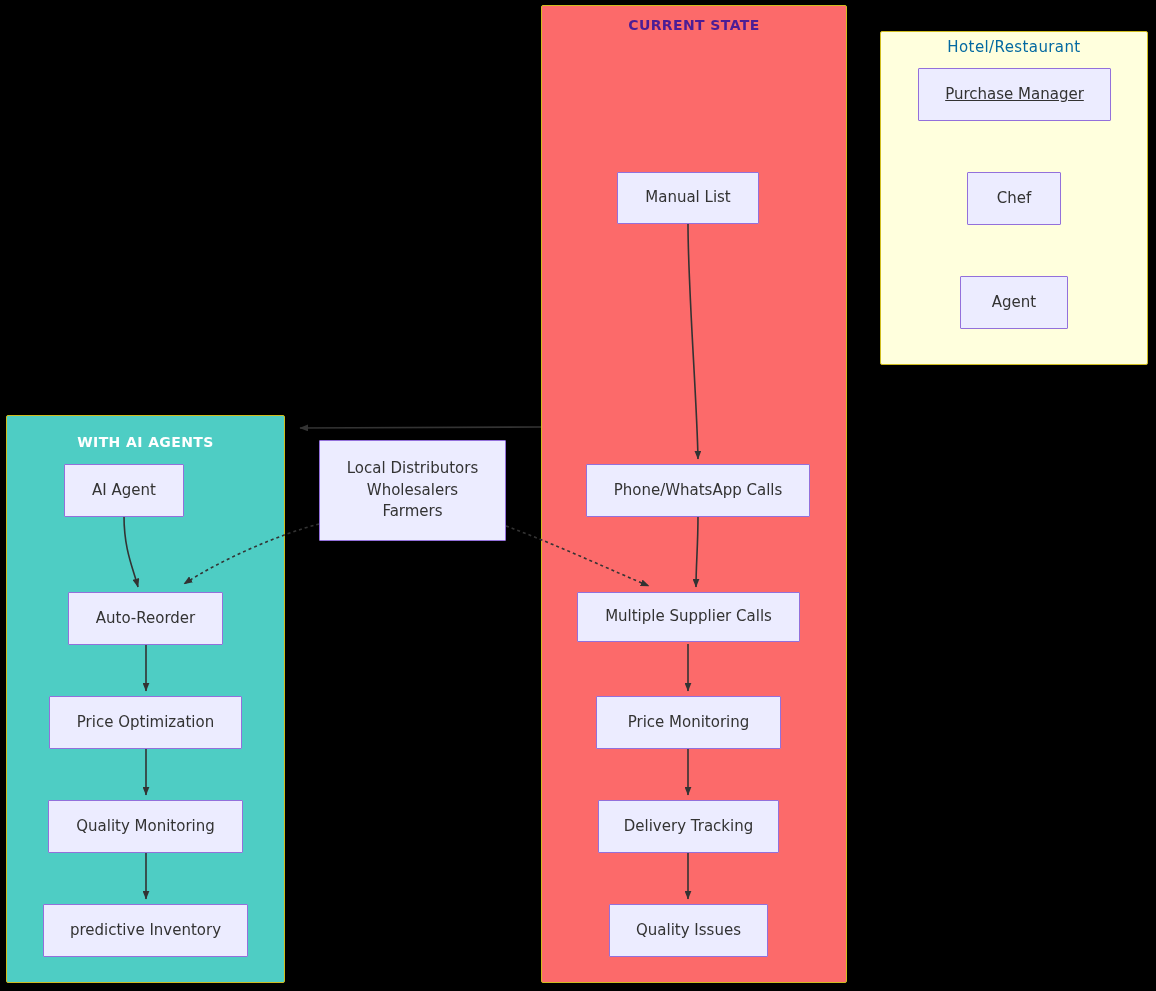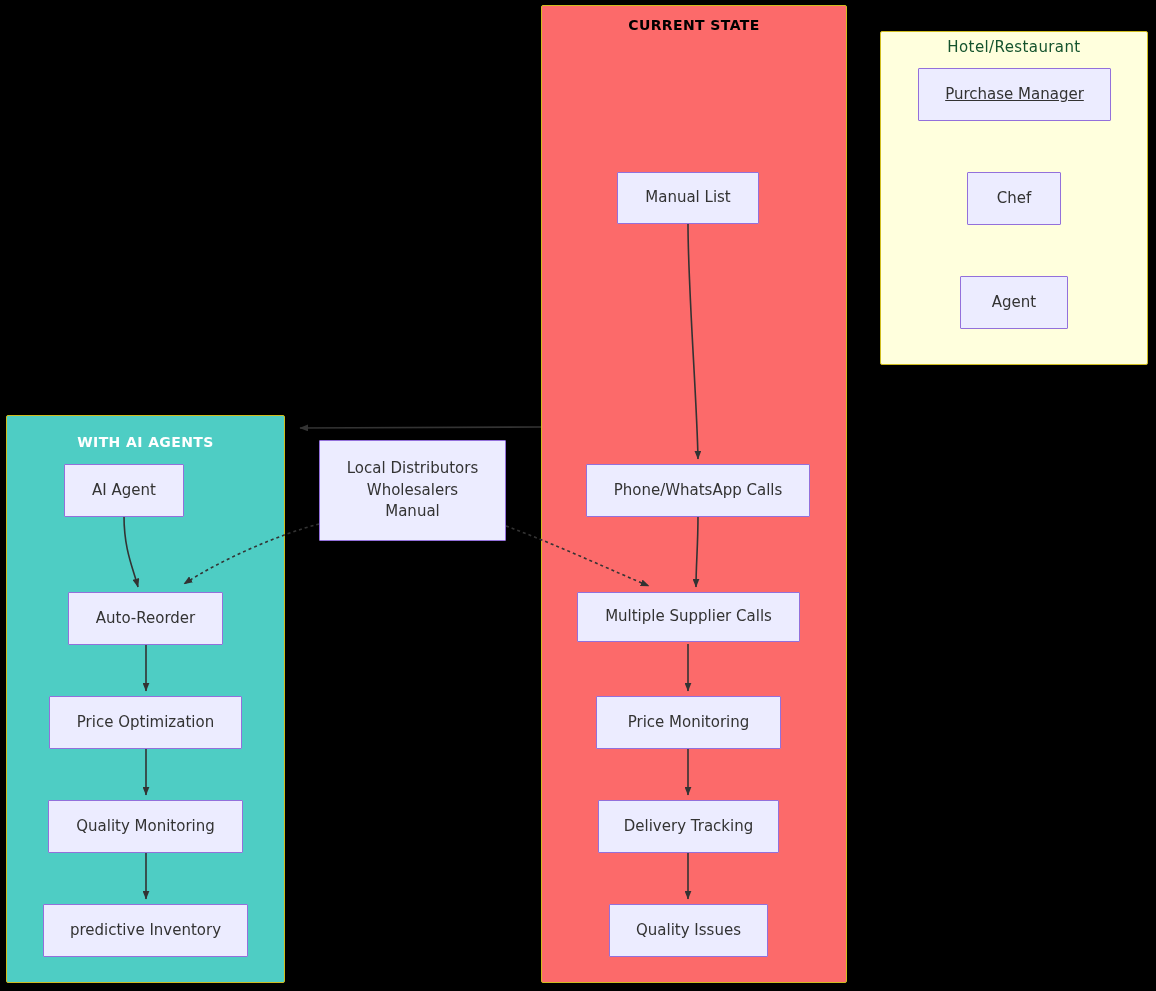--- a/index.html
+++ b/index.html
@@ -36,41 +36,41 @@
     letter-spacing: 0.4px;
     white-space: nowrap;
     pointer-events: none;
   }
   #cluster-current {
     left: 541px; top: 5px; width: 306px; height: 978px;
     background: #fc6a6a;
   }
   #cluster-current .cluster-title {
     top: 11px;
-    color: #000000;
+    color: #4c1d95;
     font-weight: bold;
     font-size: 14px;
   }
   #cluster-ai {
     left: 6px; top: 415px; width: 279px; height: 568px;
     background: #4ecdc4;
   }
   #cluster-ai .cluster-title {
     top: 18px;
     color: #ffffff;
     font-weight: bold;
     font-size: 14px;
   }
   #cluster-hotel {
     left: 880px; top: 31px; width: 268px; height: 334px;
     background: #ffffdd;
   }
   #cluster-hotel .cluster-title {
     top: 6px;
-    color: #14532d;
+    color: #0369a1;
     font-size: 15px;
     font-weight: normal;
   }
 
   
   .node {
     position: absolute;
     box-sizing: border-box;
     background: #ececff;
     border: 1px solid #9370db;
@@ -178,15 +178,15 @@
   <div class="node" style="left:43px; top:904px; width:205px; height:53px;">predictive Inventory</div>
 
   <div class="node" style="left:918px; top:68px; width:193px; height:53px;text-decoration:underline;">Purchase Manager</div>
 
   <div class="node" style="left:967px; top:172px; width:94px; height:53px;">Chef</div>
 
   <div class="node" style="left:960px; top:276px; width:108px; height:53px;">Agent</div>
 
   <div class="node" style="left:319px; top:440px; width:187px; height:101px;">Local Distributors
 Wholesalers
-Manual</div>
+Farmers</div>
 
 </div>
 
 </body></html>

